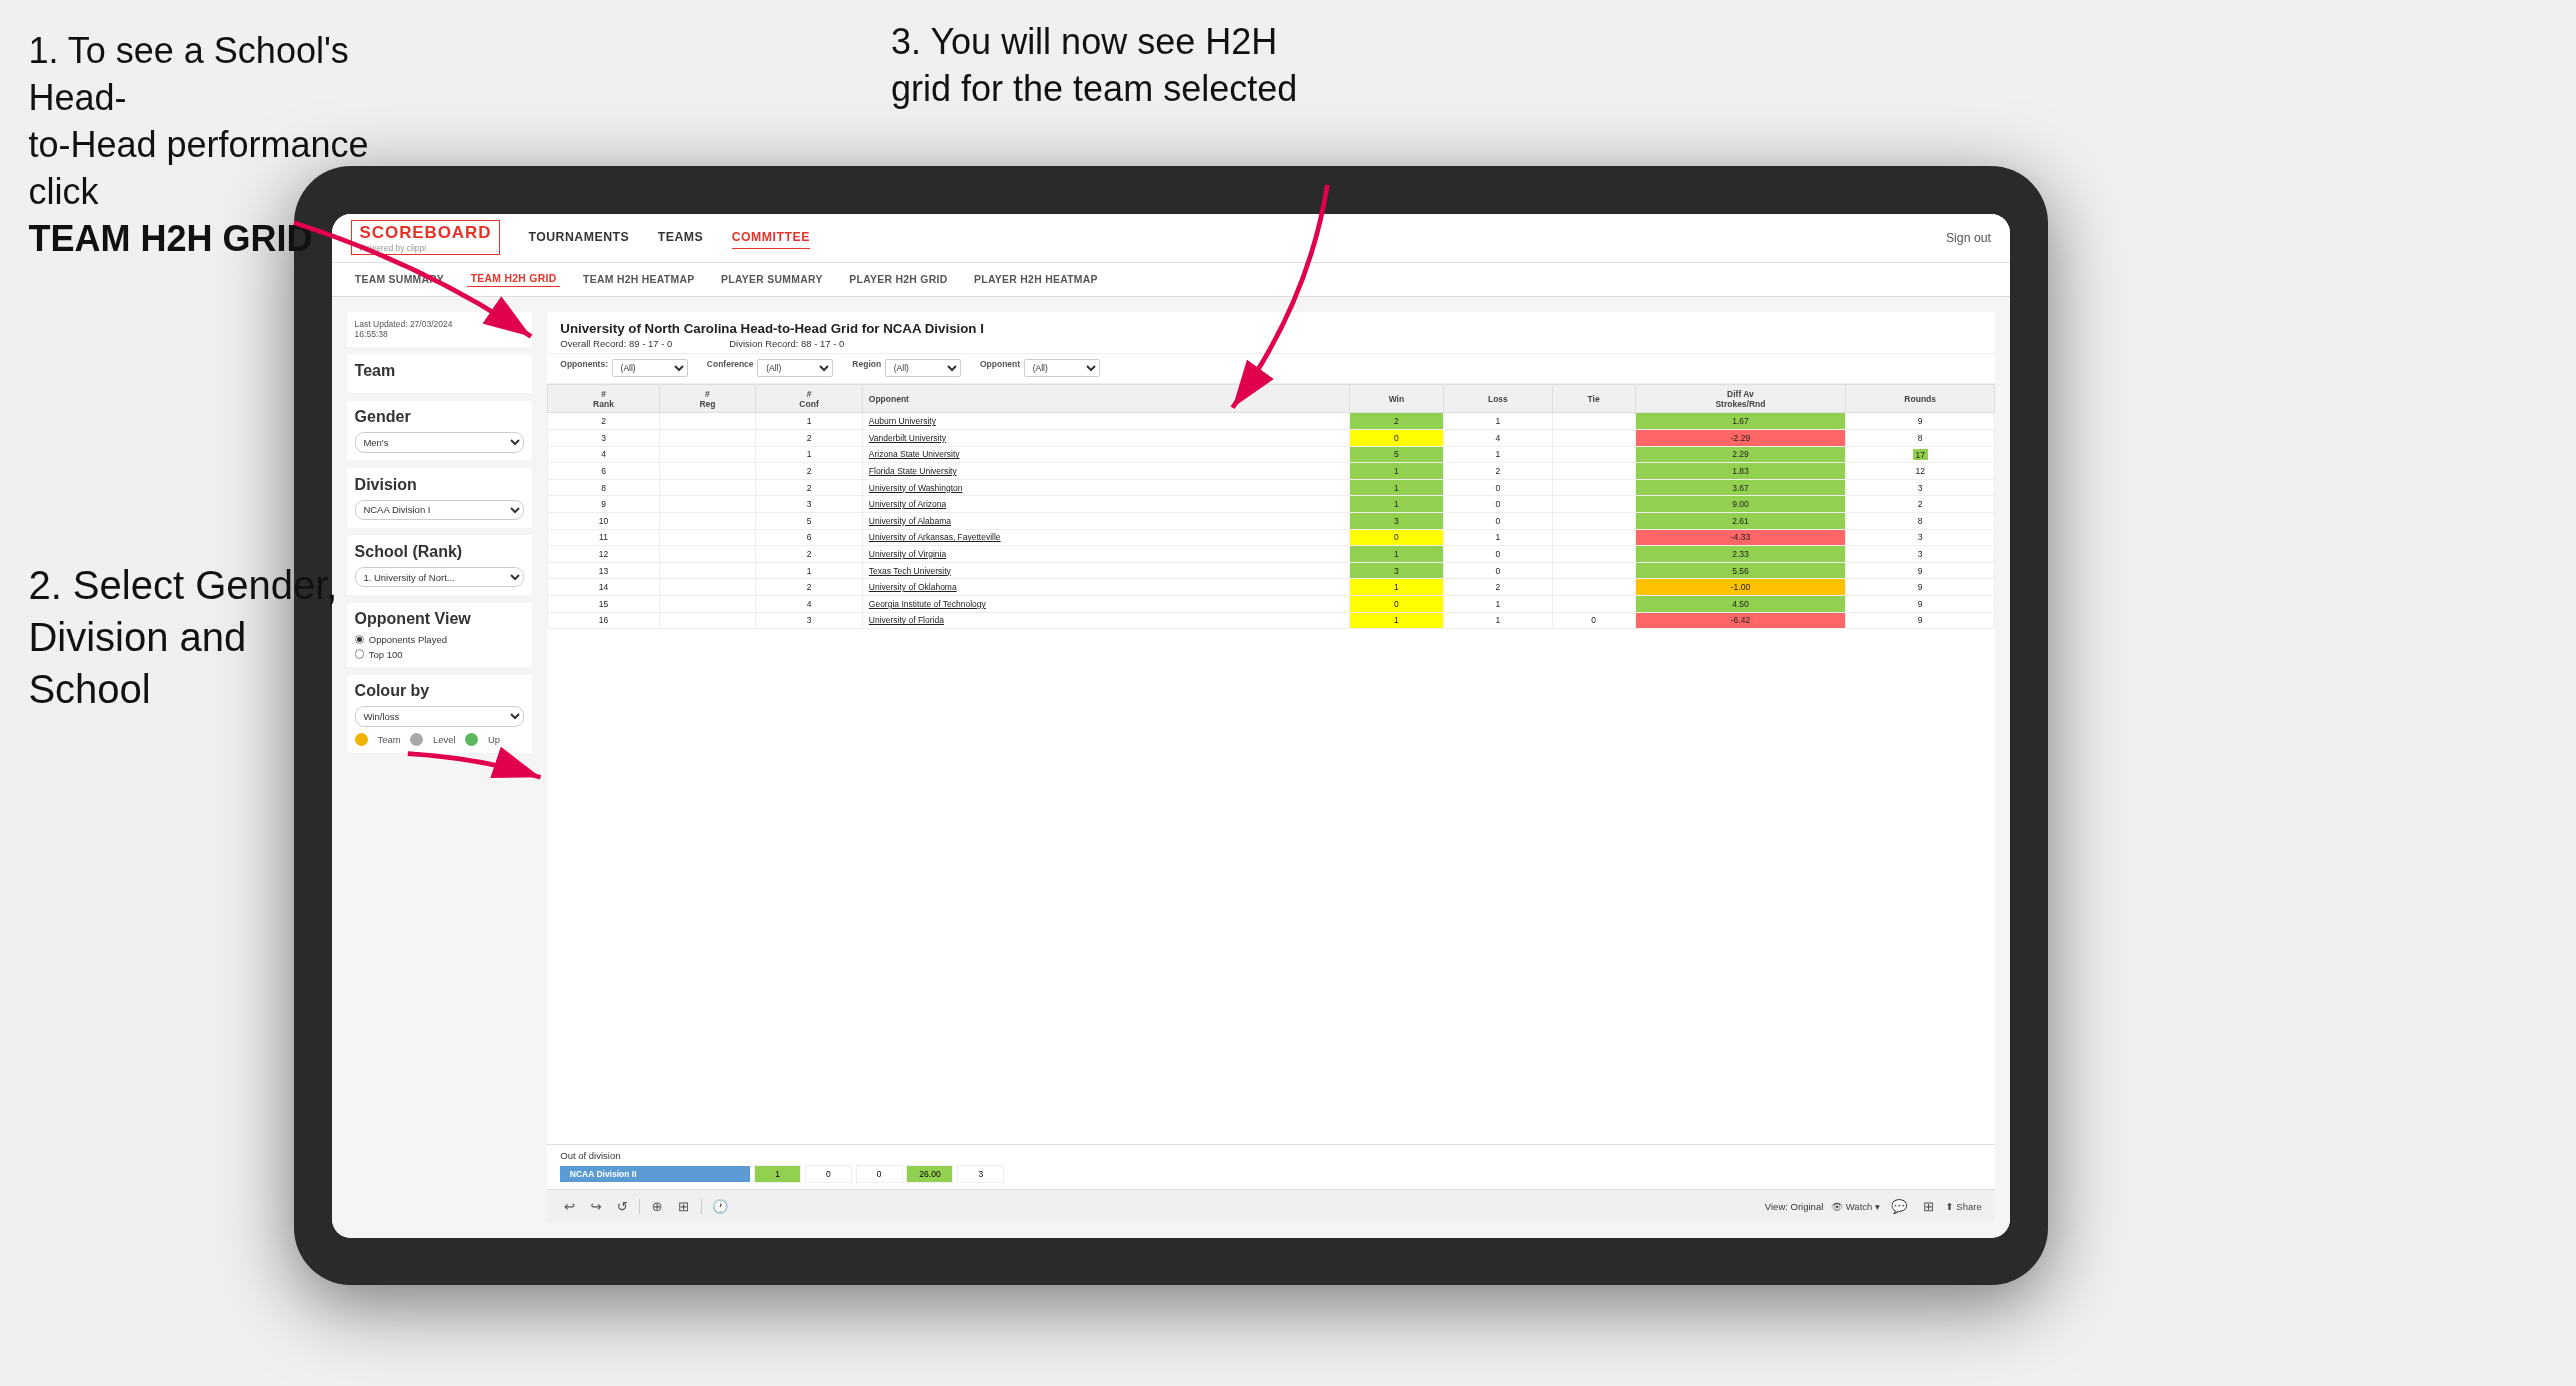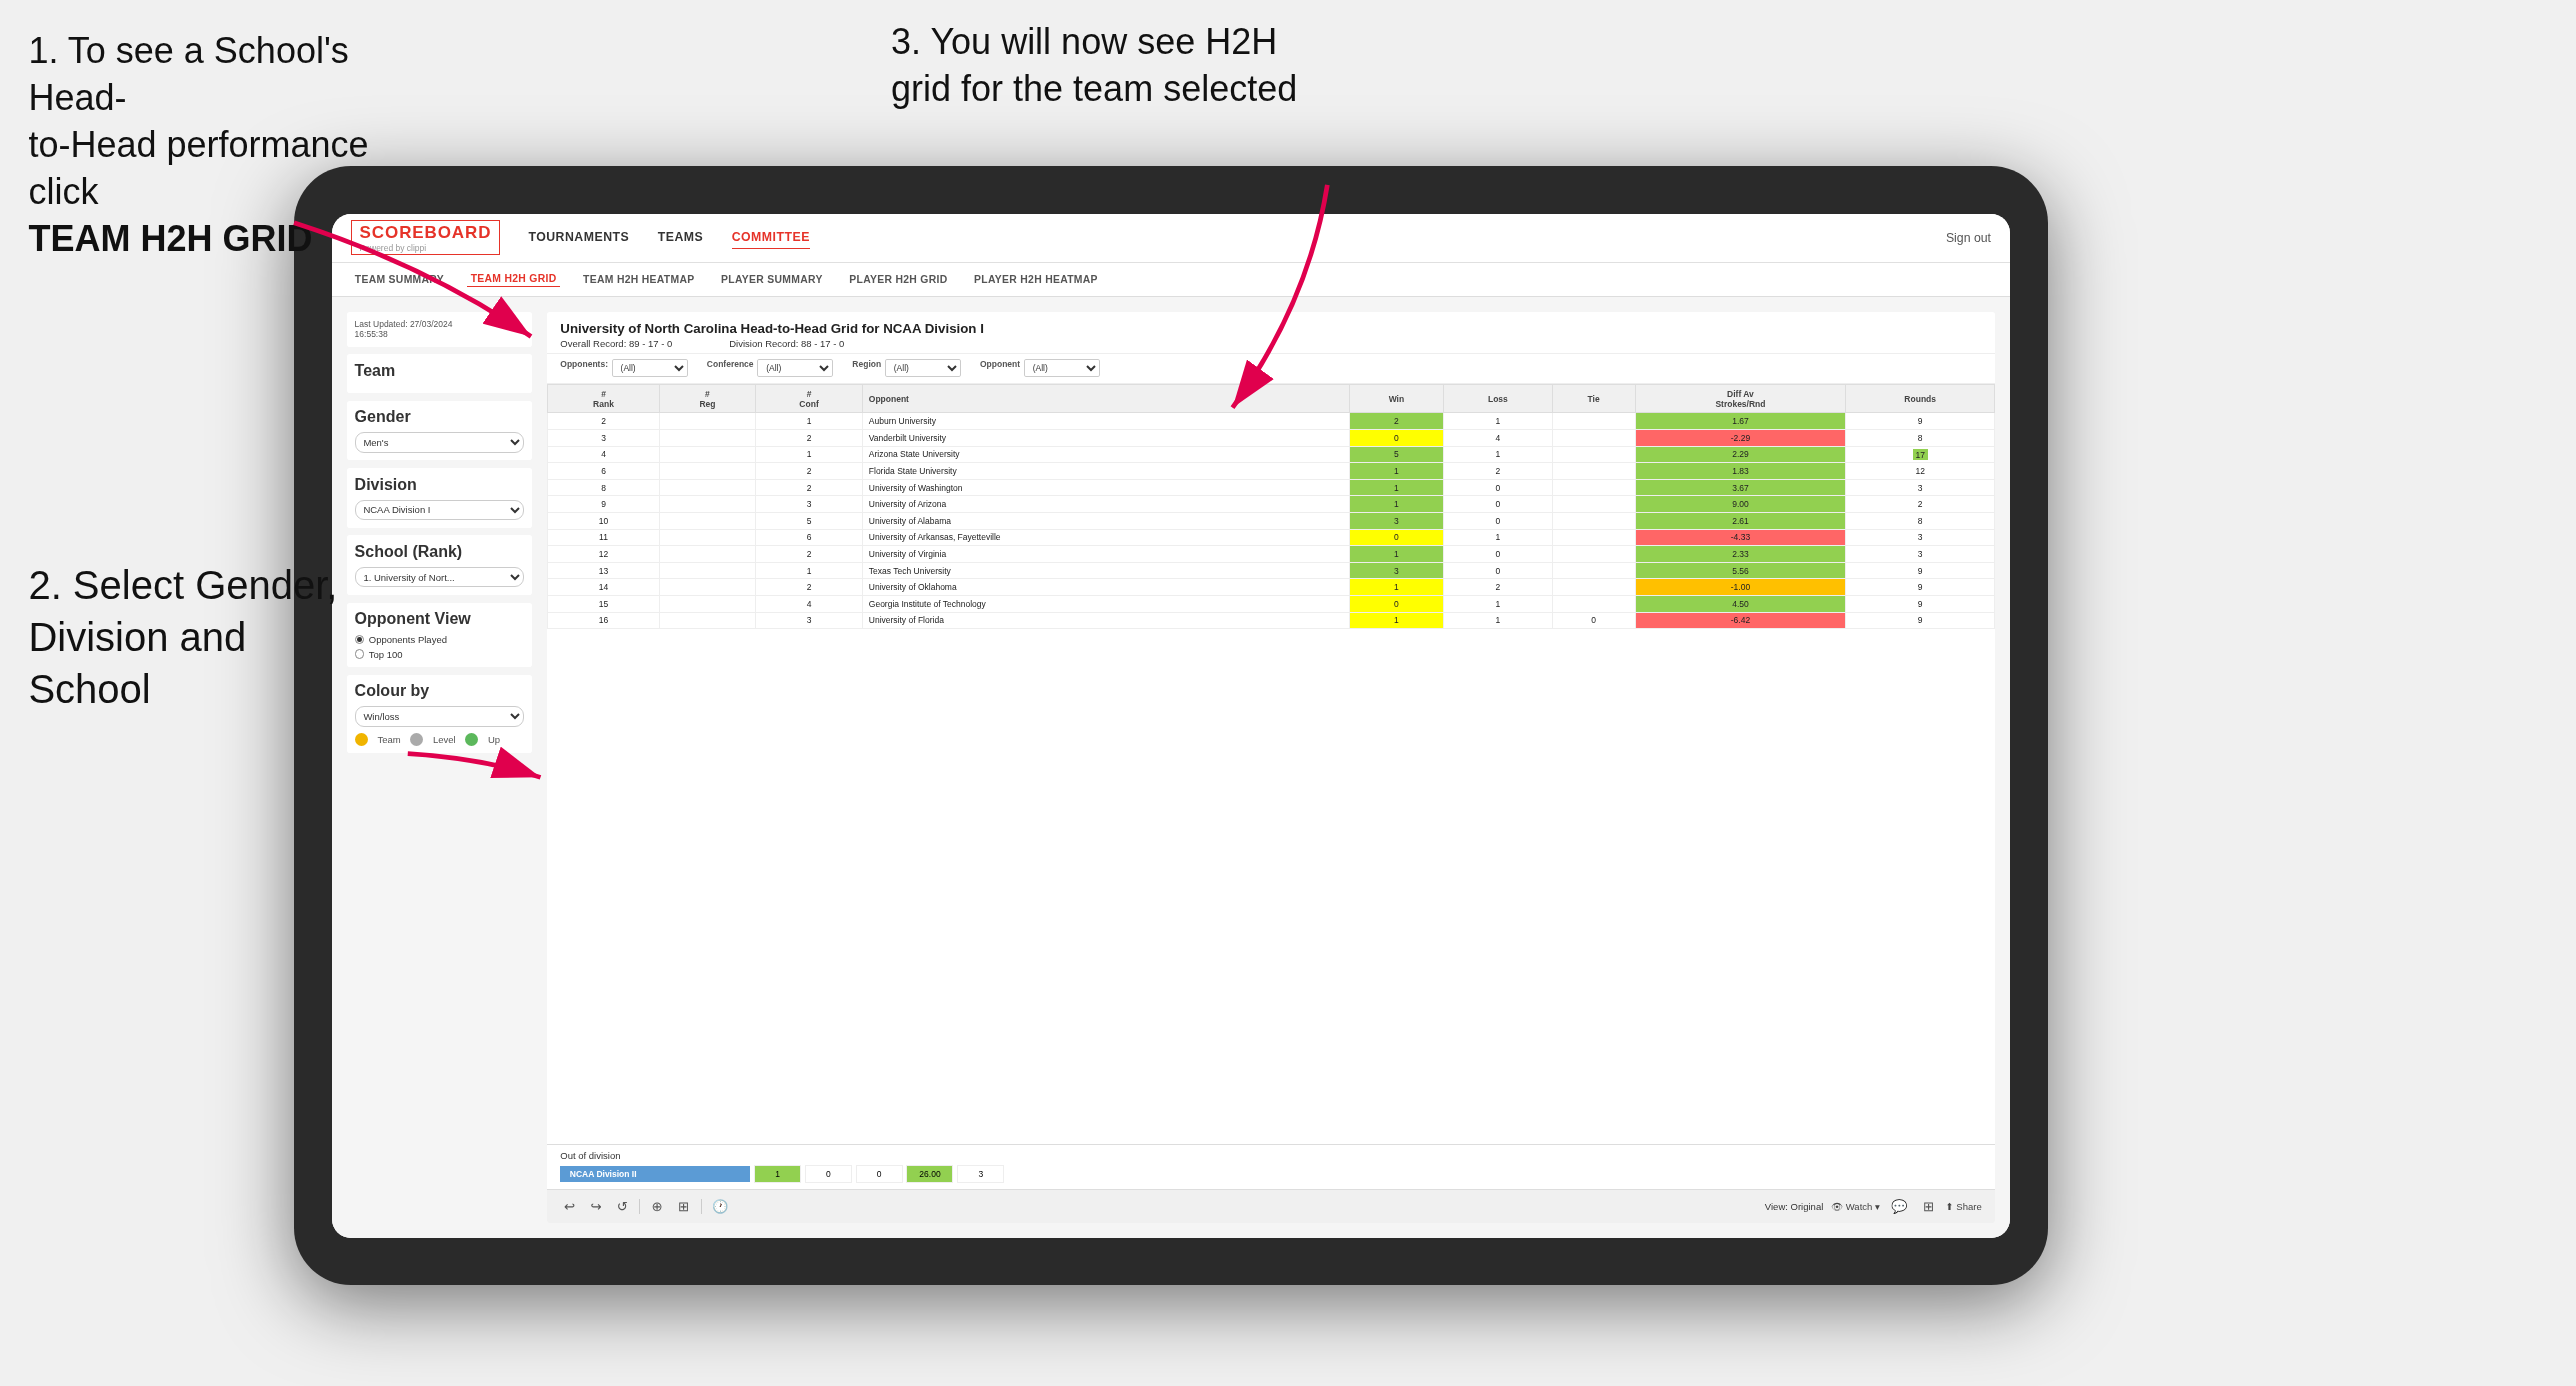--- a/index.html
+++ b/index.html
@@ -298,21 +298,21 @@
     tbody tr {
       border-bottom: 0.9px solid #eee;
     }
     tbody td {
       padding: 2.8px 5.7px;
       text-align: center;
       border: 0.9px solid #eee;
       color: #222;
       font-size: 8.5px;
     }
-    tbody td.left { text-align: left; }
+    tbody td.left { text-align: left; text-decoration: underline; }
 
     
     .out-of-div {
       padding: 5.7px 13.3px;
       border-top: 0.9px solid #ddd;
     }
     .out-of-div-label {
       font-size: 9.5px;
       font-weight: 400;
       color: #333;

